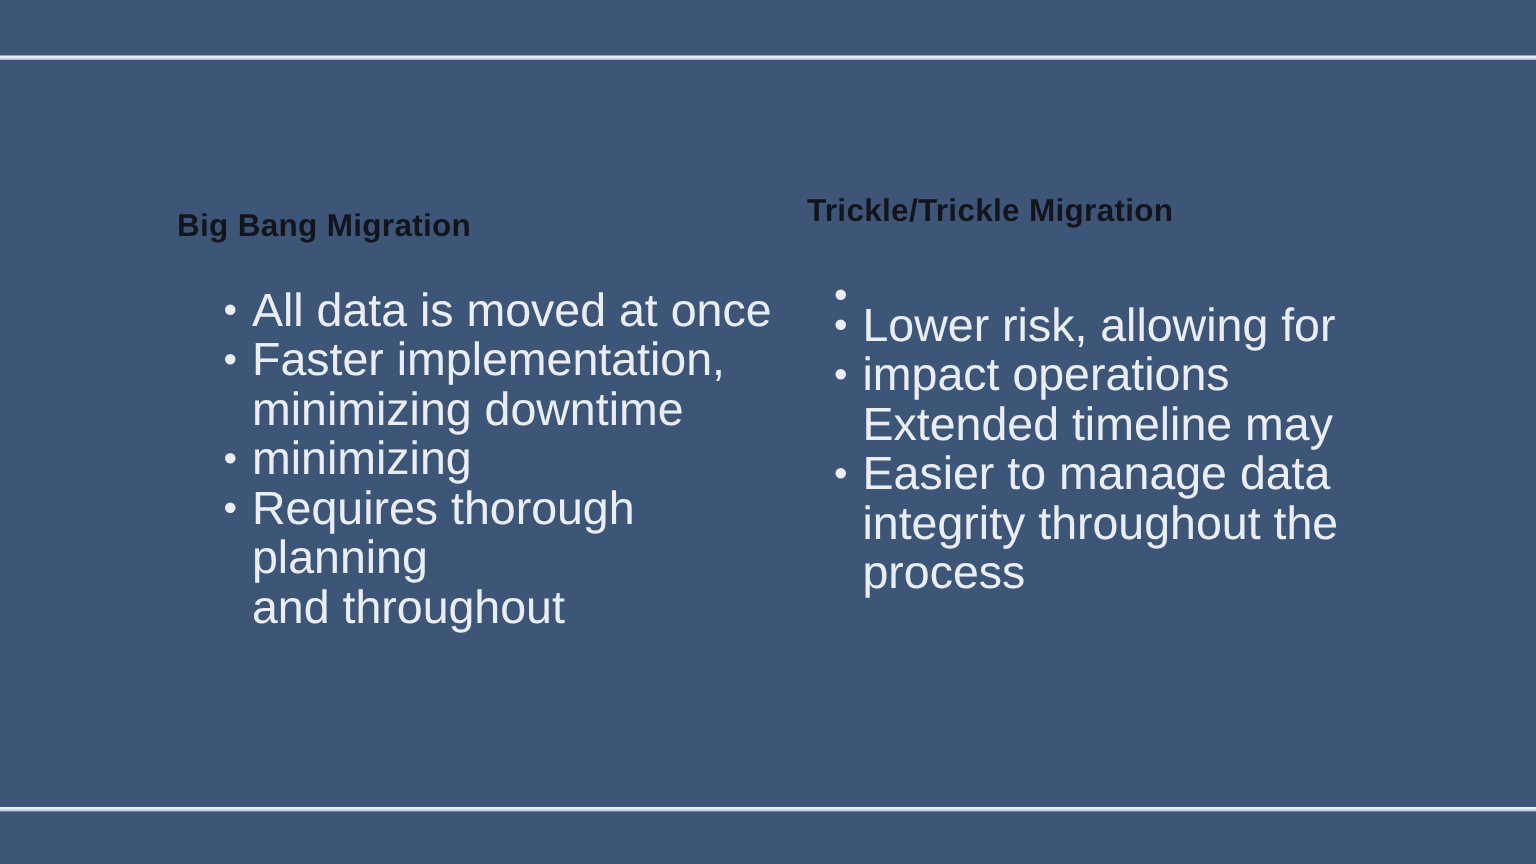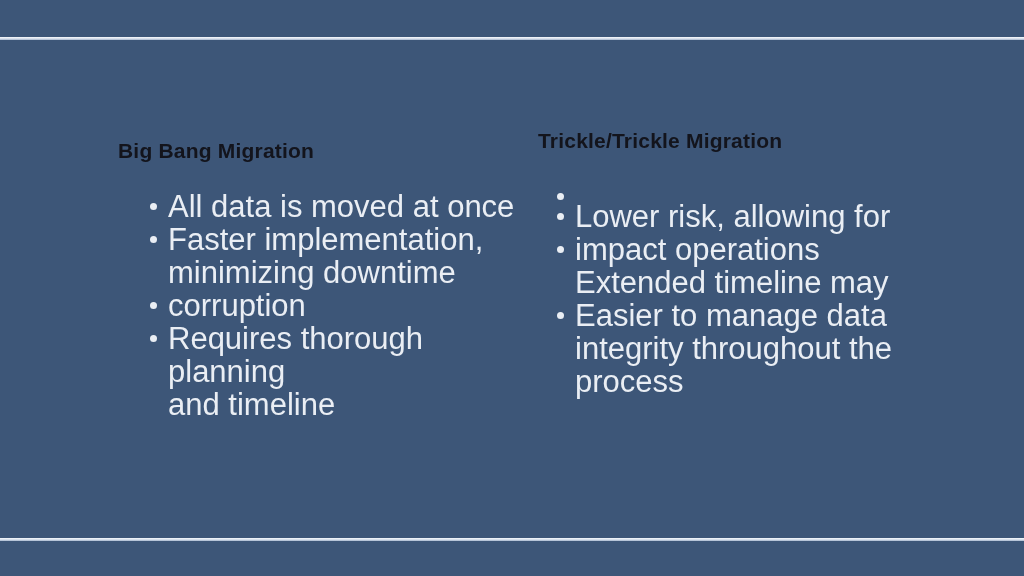--- a/index.html
+++ b/index.html
@@ -78,28 +78,28 @@
       <li>
         <span class="dot"></span>
         <span class="li-text">
           <span class="line">Faster implementation,</span>
           <span class="line">minimizing downtime</span>
         </span>
       </li>
       <li>
         <span class="dot"></span>
         <span class="li-text">
-          <span class="line">corruption</span>
+          <span class="line">minimizing</span>
         </span>
       </li>
       <li>
         <span class="dot"></span>
         <span class="li-text">
           <span class="line">Requires thorough planning</span>
-          <span class="line">and timeline</span>
+          <span class="line">and throughout</span>
         </span>
       </li>
     </ul>
   </section>
 
   <section class="col col-right">
     <h2>Trickle/Trickle Migration</h2>
     <ul>
       <li>
         <span class="dot"></span>

